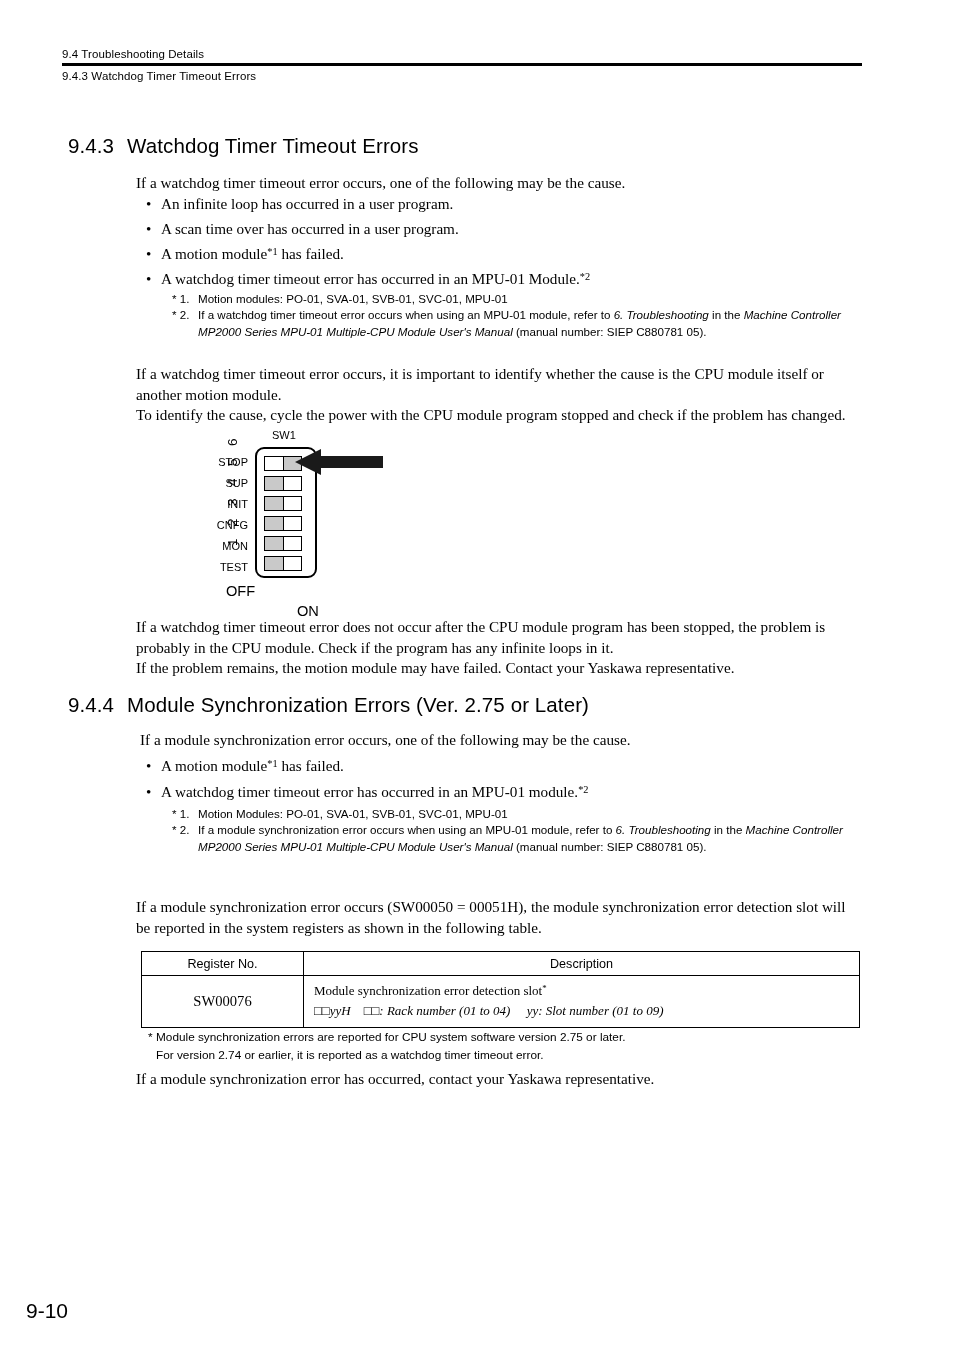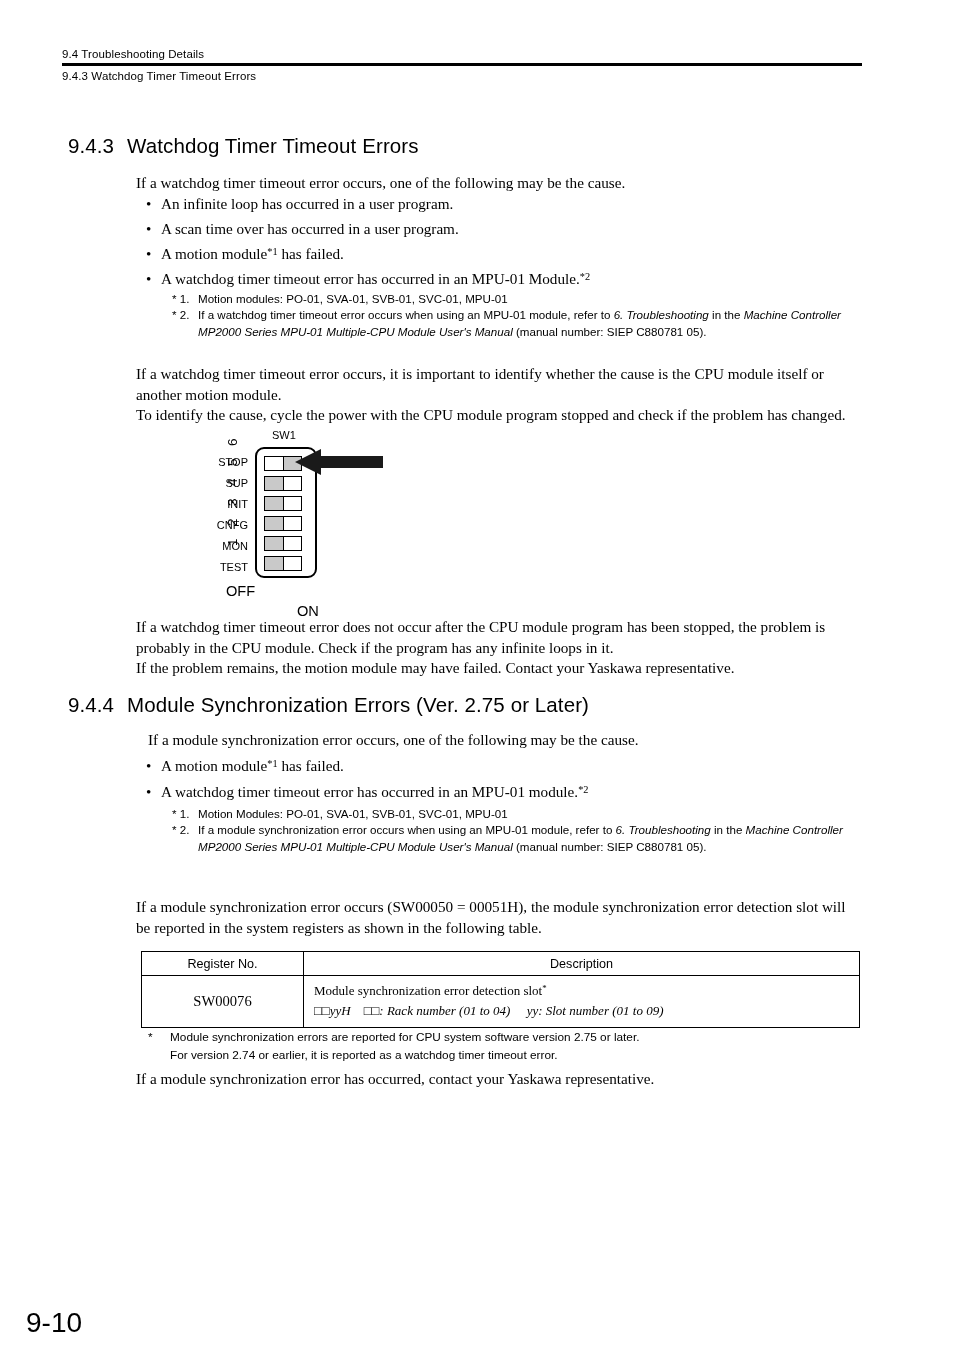--- a/index.html
+++ b/index.html
@@ -110,21 +110,21 @@
     font-size: 11.8px;
     line-height: 17.5px;
   }
   .starnote .sn-mark {
     position: absolute;
     left: 0;
     top: 0;
   }
   .starnote .sn-body {
     display: block;
-    margin-left: 22px;
+    margin-left: 8px;
   }
 
   
   .figure {
     position: absolute;
     left: 180px;
     top: 425px;
     width: 660px;
     height: 190px;
   }
@@ -257,22 +257,21 @@
     vertical-align: middle;
   }
   .reg-desc .l2 { display: block; white-space: pre; font-style: italic; }
 
   
   .pageno {
     position: absolute;
     left: 26px;
     top: 1299px;
     font-family: "Liberation Sans", sans-serif;
-    font-size: 28px;
-    margin-top: 8px;
+    font-size: 21px;
   }
 </style>
 </head>
 <body>
 
 <div class="page">
 
   <div class="hdr">
     <div class="hdr-line1">9.4  Troubleshooting Details</div>
     <div class="hdr-rule"></div>
@@ -377,21 +376,21 @@
 
   </div>
 
   <div class="body-txt" style="left:136px; top:617px; width:716px; white-space:pre-line;">If a watchdog timer timeout error does not occur after the CPU module program has been stopped, the problem is probably in the CPU module. Check if the program has any infinite loops in it.
 If the problem remains, the motion module may have failed. Contact your Yaskawa representative.</div>
 
   <div class="h2" style="left:68px; top:693px;">
     <span class="num">9.4.4</span><span>Module Synchronization Errors (Ver. 2.75 or Later)</span>
   </div>
 
-  <div class="body-txt" style="left:148px; top:730px; width:700px;">If a module synchronization error occurs, one of the following may be the cause.</div>
+  <div class="body-txt" style="left:140px; top:730px; width:700px;">If a module synchronization error occurs, one of the following may be the cause.</div>
 
   <div class="bullet" style="left:146px; top:756px; width:690px;">
     <span class="dot">•</span>
     <span class="btxt"><span>A motion module</span><sup>*1</sup><span> has failed.</span></span>
   </div>
   <div class="bullet" style="left:146px; top:782px; width:690px;">
     <span class="dot">•</span>
     <span class="btxt"><span>A watchdog timer timeout error has occurred in an MPU-01 module.</span><sup>*2</sup></span>
   </div>
 

